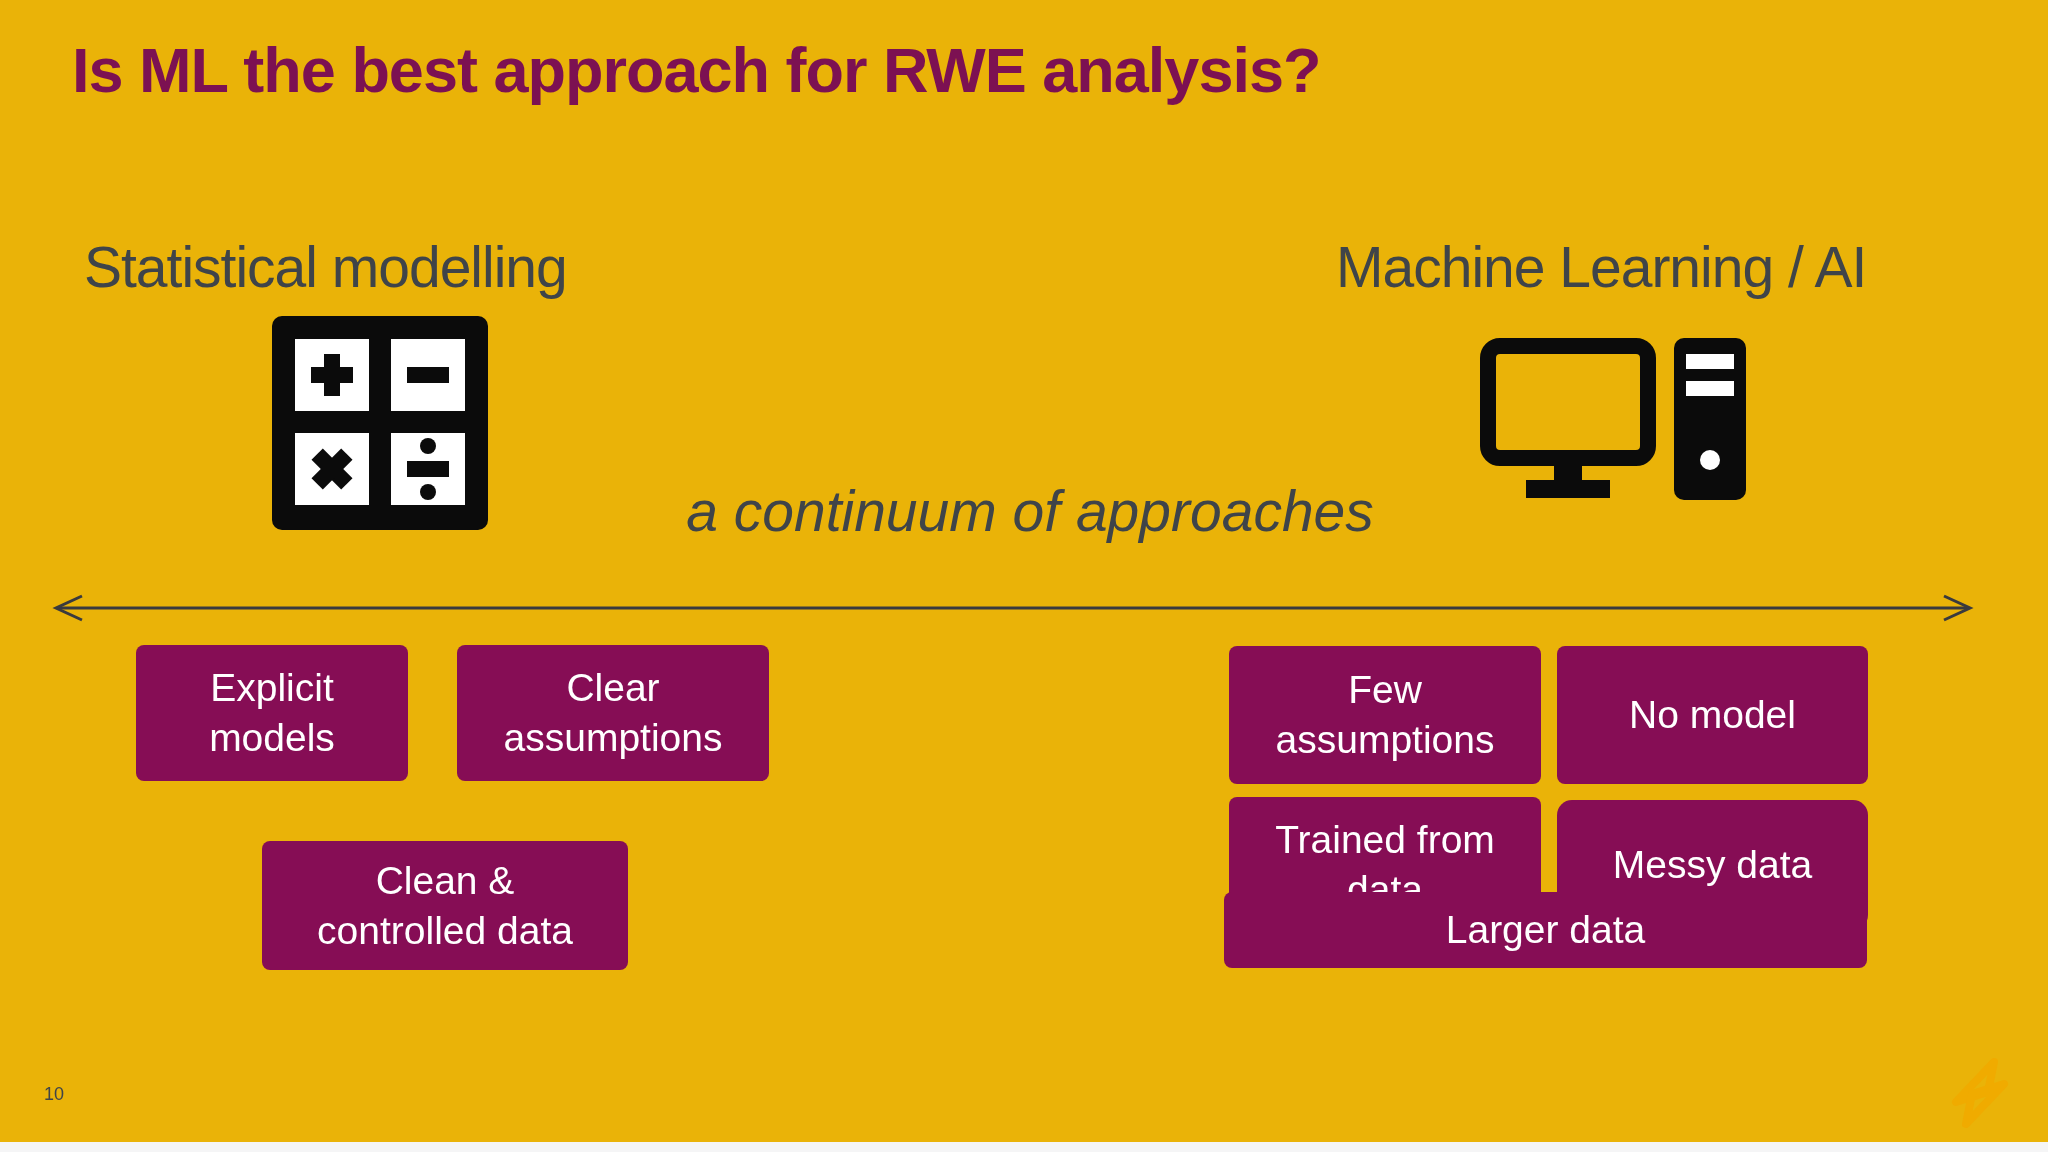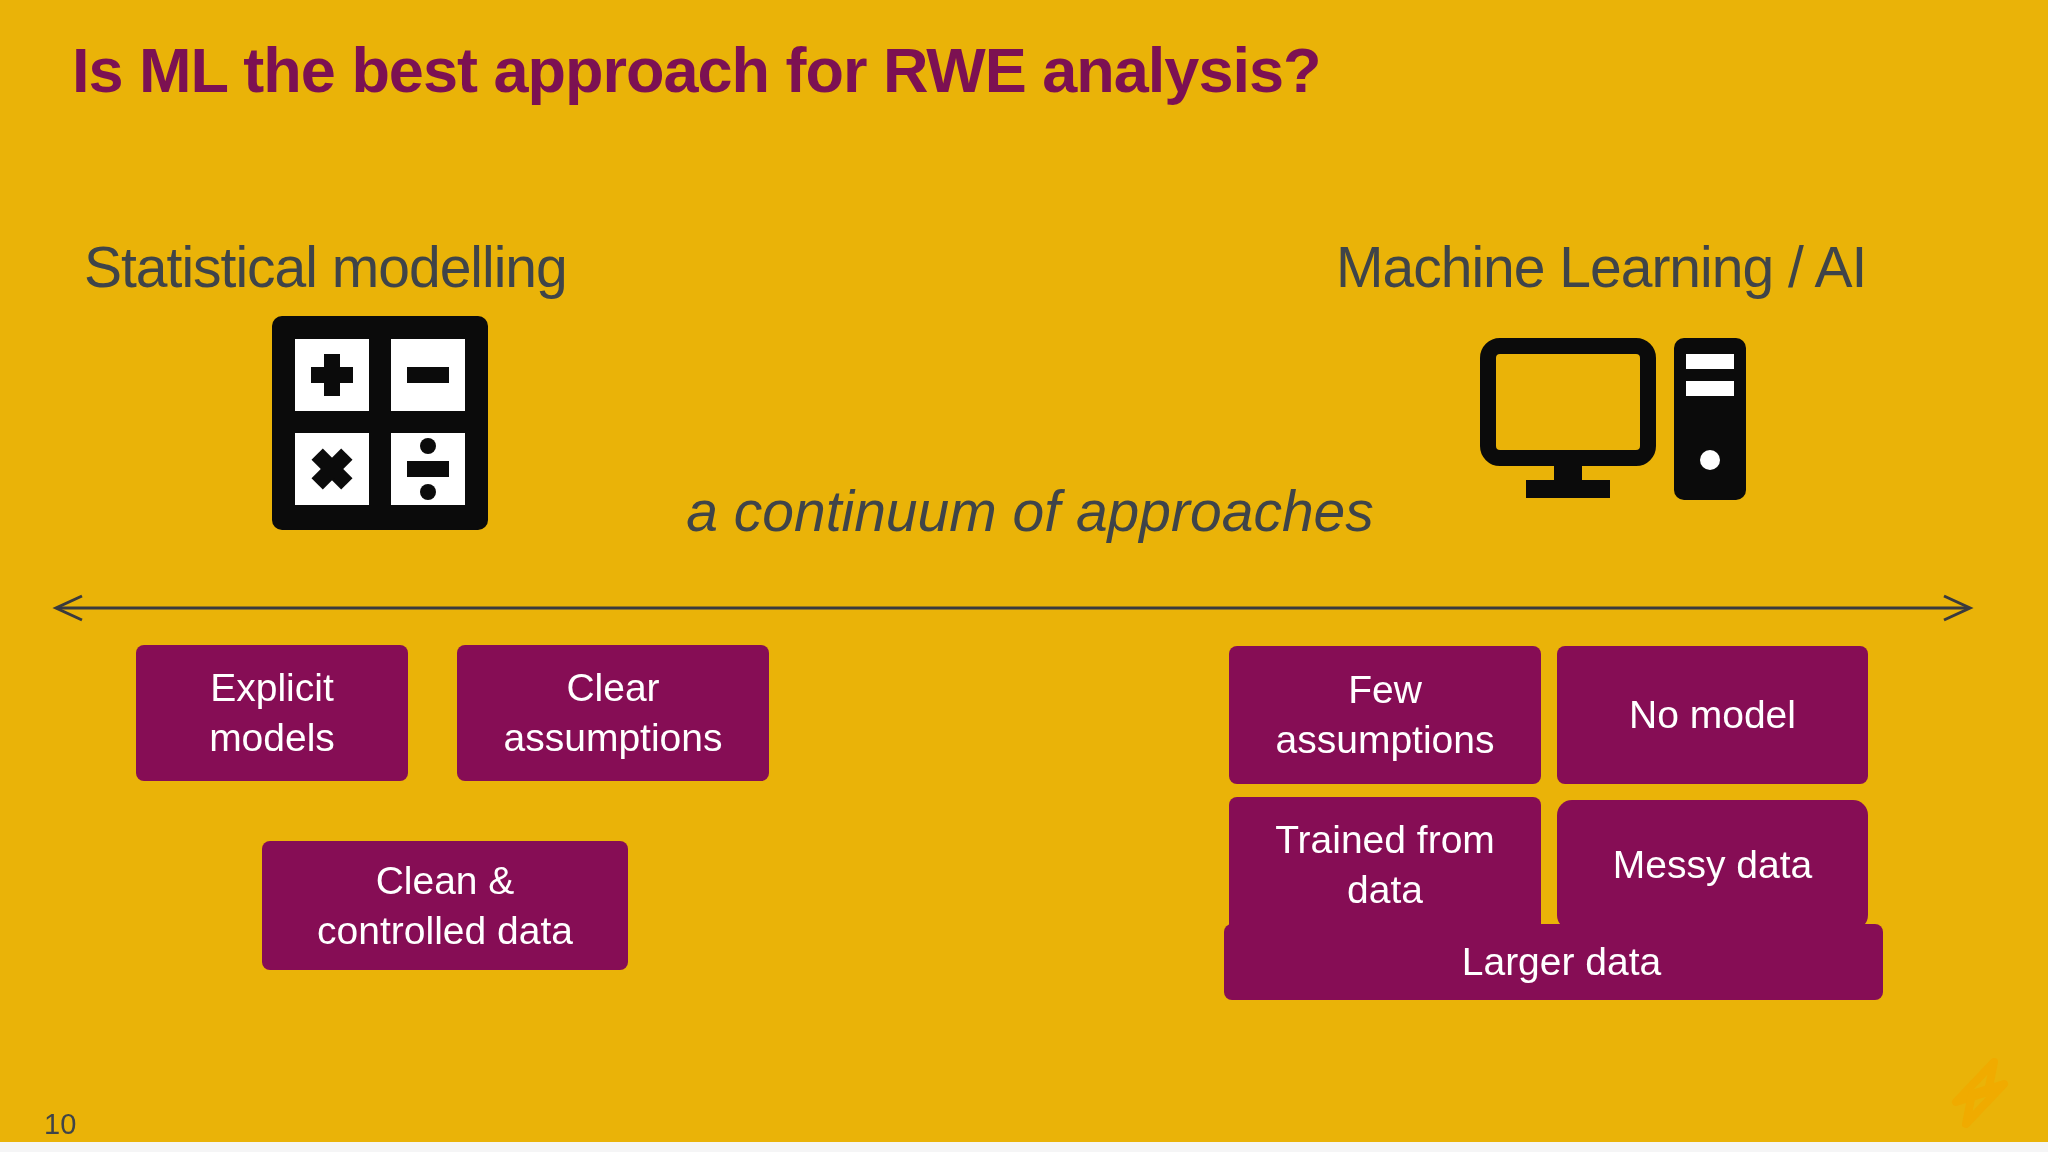--- a/index.html
+++ b/index.html
@@ -30,23 +30,23 @@
     color:#ffffff; font-size:39px; line-height:1.27; text-align:center;
     white-space:pre-line;
   }
   .box-explicit { left:136px;  top:645px; width:272px; height:136px; }
   .box-clear    { left:457px;  top:645px; width:312px; height:136px; }
   .box-clean    { left:262px;  top:793px; width:366px; height:129px;margin-top:48px; }
   .box-few      { left:1229px; top:646px; width:312px; height:138px; }
   .box-nomodel  { left:1557px; top:646px; width:311px; height:138px; }
   .box-trained  { left:1229px; top:797px; width:312px; height:136px; }
   .box-messy    { left:1557px; top:800px; width:311px; height:130px;border-radius:15px; }
-  .box-larger   { left:1224px; top:924px; width:643px; height:76px;padding-left:16px; }
+  .box-larger   { left:1224px; top:892px; width:643px; height:76px; }
   .page-number {
-    position:absolute; left:44px; top:1084px; font-size:29px; color:#3f4449;margin-top:24px;
+    position:absolute; left:44px; top:1084px; font-size:18px; color:#3f4449;
   }
   .logo-wrap { position:absolute; left:1942px; top:1054px; width:76px; height:78px; }
   .bottom-strip {
     position:absolute; left:0; bottom:0; width:100%; height:10px; background:#f5f5f6;
   }
 </style>
 </head>
 <body>
 
 <div class="slide">

